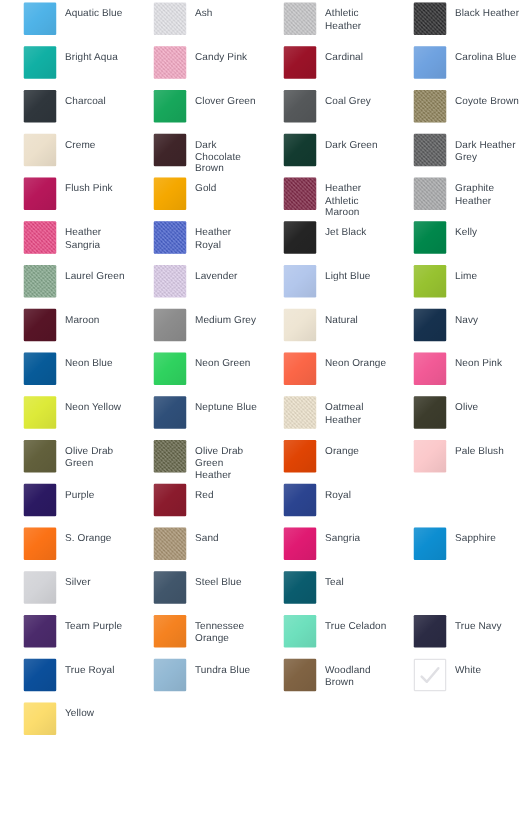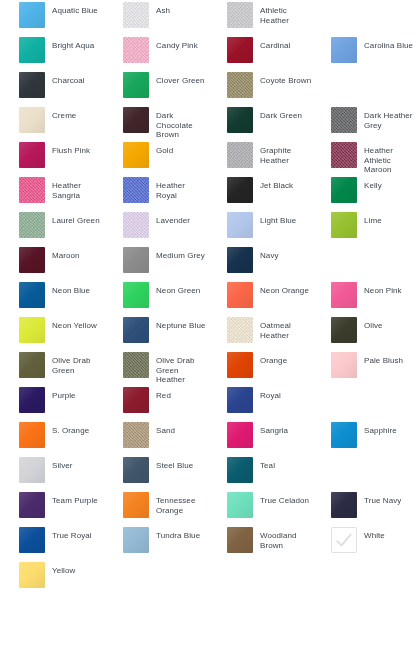--- a/index.html
+++ b/index.html
@@ -109,20 +109,24 @@
         <div class="swatch-label">Aquatic Blue</div>
       </div>
       <div class="swatch-cell">
         <div class="swatch-chip heather" style="background: rgb(228, 228, 233);"></div>
         <div class="swatch-label">Ash</div>
       </div>
       <div class="swatch-cell">
         <div class="swatch-chip heather" style="background: rgb(198, 198, 200);"></div>
         <div class="swatch-label">Athletic Heather</div>
       </div>
+      <div class="swatch-cell">
+        <div class="swatch-chip heather" style="background: rgb(43, 43, 45);"></div>
+        <div class="swatch-label">Black Heather</div>
+      </div>
     </div>
     <div class="swatch-row">
       <div class="swatch-cell">
         <div class="swatch-chip sheen" style="background: rgb(17, 176, 164);"></div>
         <div class="swatch-label">Bright Aqua</div>
       </div>
       <div class="swatch-cell">
         <div class="swatch-chip heather" style="background: rgb(245, 168, 196);"></div>
         <div class="swatch-label">Candy Pink</div>
       </div>
@@ -138,20 +142,24 @@
     <div class="swatch-row">
       <div class="swatch-cell">
         <div class="swatch-chip sheen" style="background: rgb(47, 54, 60);"></div>
         <div class="swatch-label">Charcoal</div>
       </div>
       <div class="swatch-cell">
         <div class="swatch-chip sheen" style="background: rgb(23, 167, 91);"></div>
         <div class="swatch-label">Clover Green</div>
       </div>
       <div class="swatch-cell">
+        <div class="swatch-chip sheen" style="background: rgb(85, 88, 90);"></div>
+        <div class="swatch-label">Coal Grey</div>
+      </div>
+      <div class="swatch-cell">
         <div class="swatch-chip heather" style="background: rgb(142, 130, 89);"></div>
         <div class="swatch-label">Coyote Brown</div>
       </div>
     </div>
     <div class="swatch-row">
       <div class="swatch-cell">
         <div class="swatch-chip sheen" style="background: rgb(236, 224, 203);"></div>
         <div class="swatch-label">Creme</div>
       </div>
       <div class="swatch-cell">
@@ -170,27 +178,27 @@
     <div class="swatch-row">
       <div class="swatch-cell">
         <div class="swatch-chip sheen" style="background: rgb(183, 23, 90);"></div>
         <div class="swatch-label">Flush Pink</div>
       </div>
       <div class="swatch-cell">
         <div class="swatch-chip sheen" style="background: rgb(245, 168, 0);"></div>
         <div class="swatch-label">Gold</div>
       </div>
       <div class="swatch-cell">
+        <div class="swatch-chip heather" style="background: rgb(126, 37, 68);"></div>
+        <div class="swatch-label">Heather Athletic Maroon</div>
+      </div>
+      <div class="swatch-cell">
         <div class="swatch-chip heather" style="background: rgb(168, 169, 171);"></div>
         <div class="swatch-label">Graphite Heather</div>
       </div>
-      <div class="swatch-cell">
-        <div class="swatch-chip heather" style="background: rgb(126, 37, 68);"></div>
-        <div class="swatch-label">Heather Athletic Maroon</div>
-      </div>
     </div>
     <div class="swatch-row">
       <div class="swatch-cell">
         <div class="swatch-chip heather" style="background: rgb(236, 71, 133);"></div>
         <div class="swatch-label">Heather Sangria</div>
       </div>
       <div class="swatch-cell">
         <div class="swatch-chip heather" style="background: rgb(71, 97, 207);"></div>
         <div class="swatch-label">Heather Royal</div>
       </div>
@@ -222,20 +230,24 @@
       </div>
     </div>
     <div class="swatch-row">
       <div class="swatch-cell">
         <div class="swatch-chip sheen" style="background: rgb(87, 20, 38);"></div>
         <div class="swatch-label">Maroon</div>
       </div>
       <div class="swatch-cell">
         <div class="swatch-chip sheen" style="background: rgb(140, 140, 140);"></div>
         <div class="swatch-label">Medium Grey</div>
+      </div>
+      <div class="swatch-cell">
+        <div class="swatch-chip sheen" style="background: rgb(238, 229, 211);"></div>
+        <div class="swatch-label">Natural</div>
       </div>
       <div class="swatch-cell">
         <div class="swatch-chip sheen" style="background: rgb(22, 49, 78);"></div>
         <div class="swatch-label">Navy</div>
       </div>
     </div>
     <div class="swatch-row">
       <div class="swatch-cell">
         <div class="swatch-chip sheen" style="background: rgb(7, 91, 153);"></div>
         <div class="swatch-label">Neon Blue</div>

